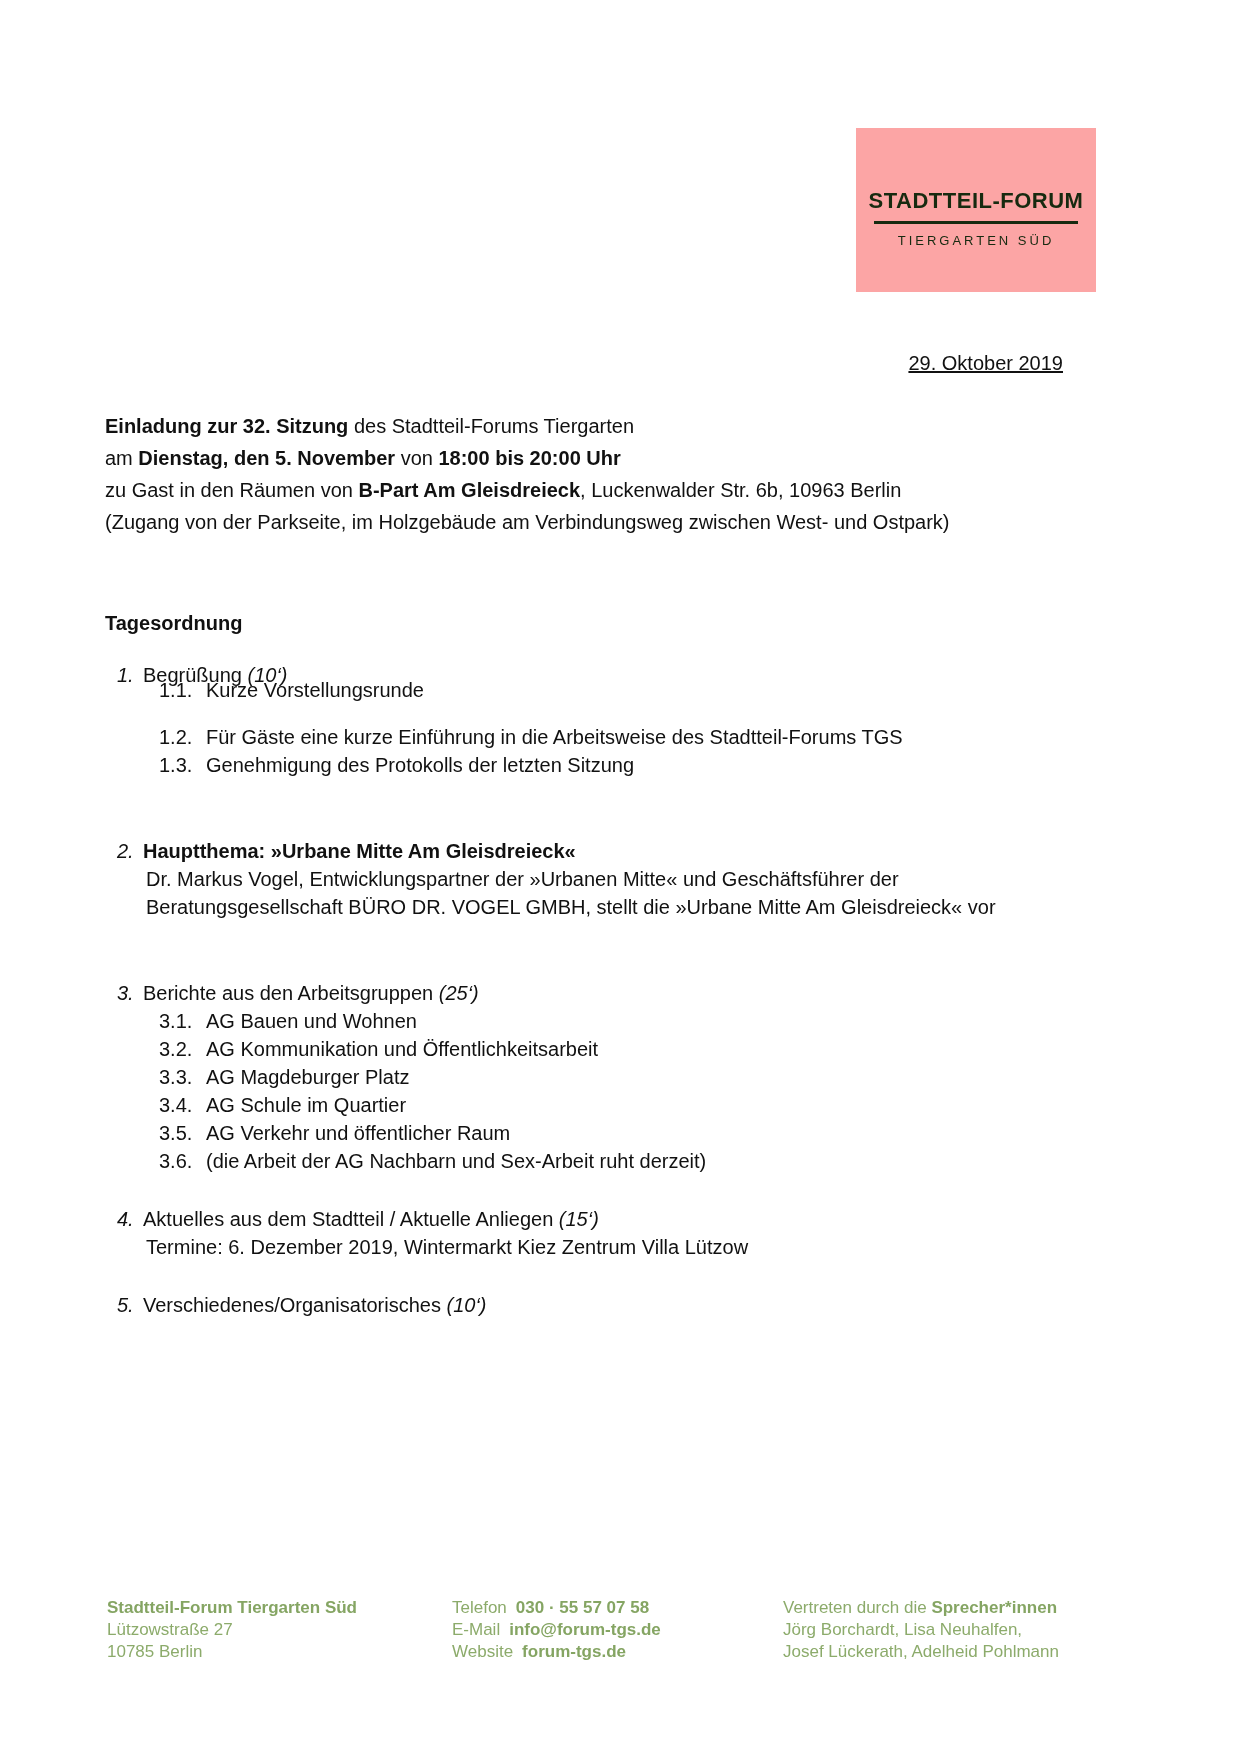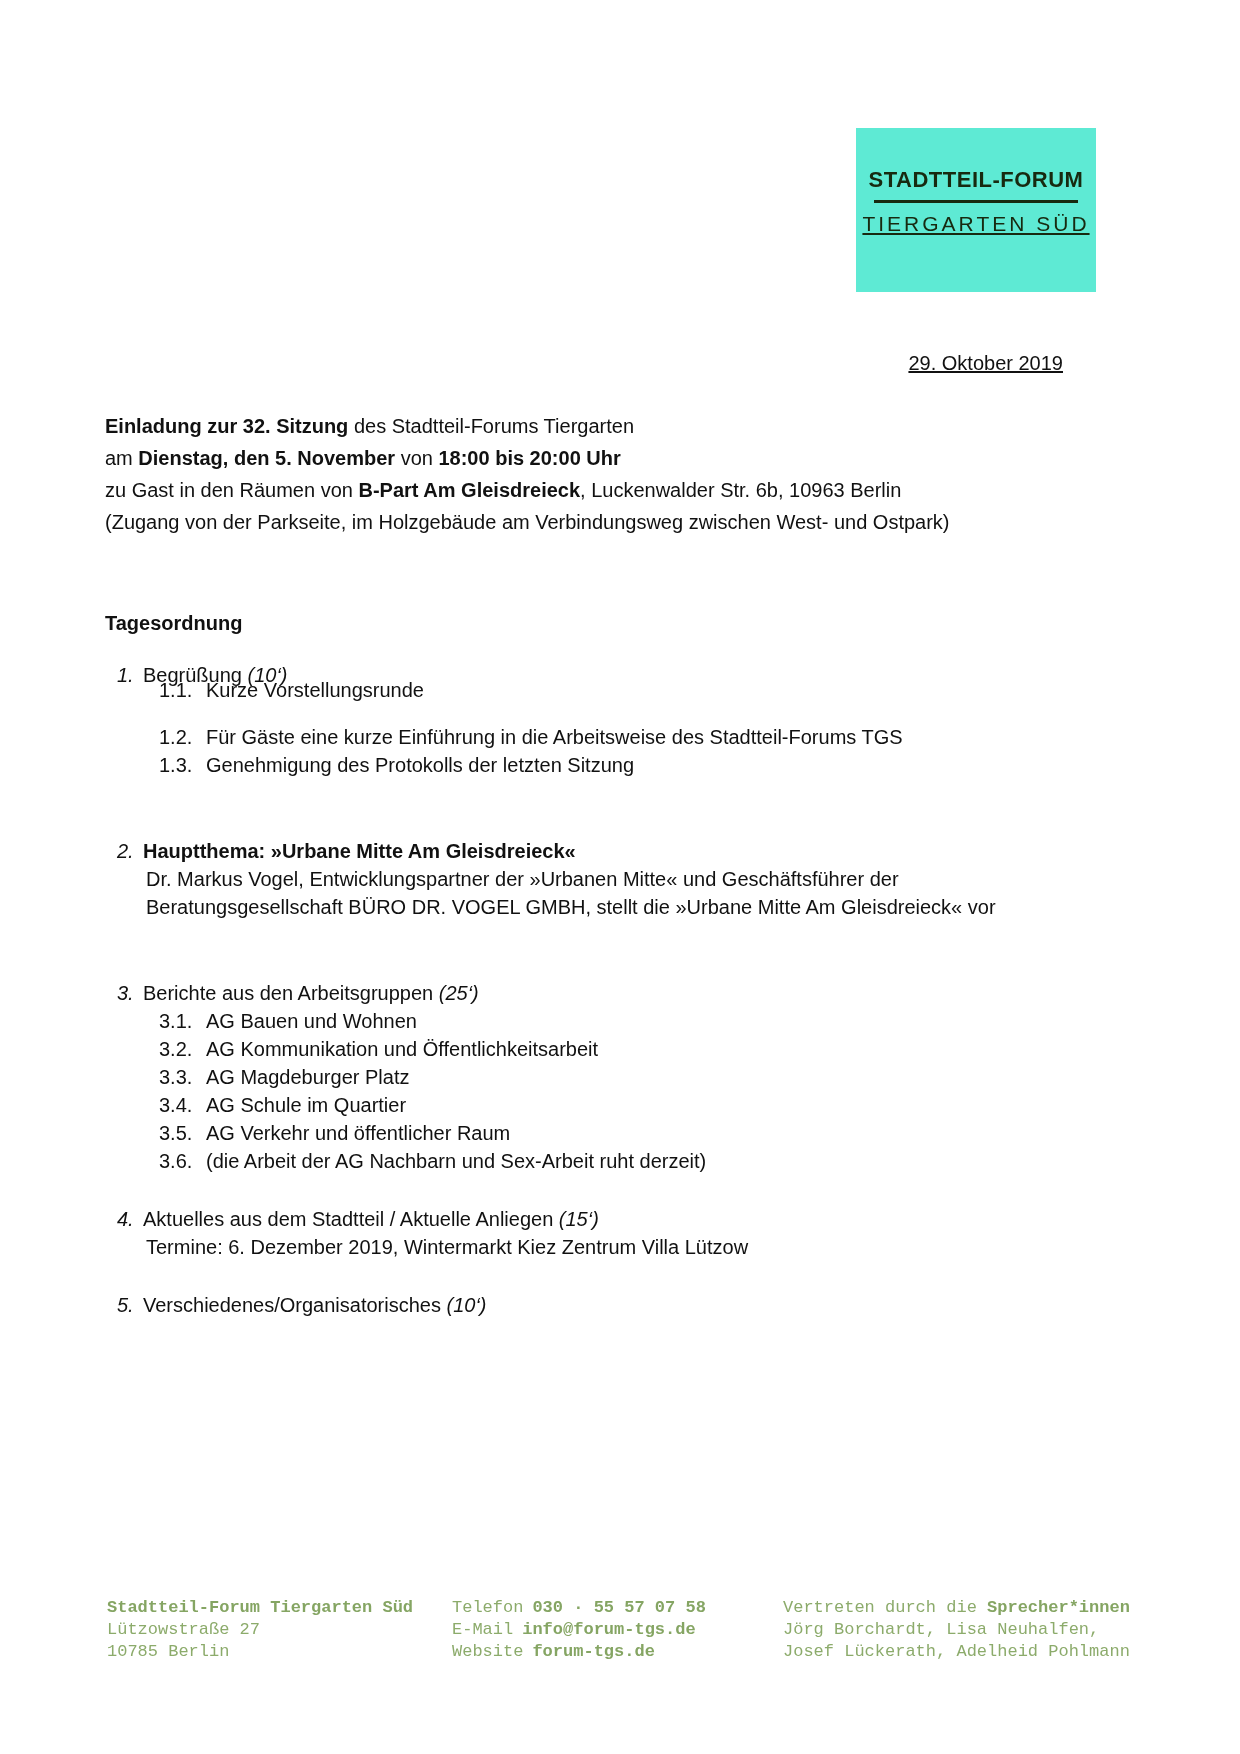--- a/index.html
+++ b/index.html
@@ -9,35 +9,35 @@
     margin:0 auto;
     background:#ffffff;
     font-family:"Liberation Sans", sans-serif;
     color:#111111;
     overflow:hidden;
   }
   
   .logo{
     position:absolute;left:856px;top:128px;
     width:240px;height:164px;
-    background:#5eead4;
+    background:#fca5a5;
     display:flex;flex-direction:column;align-items:center;justify-content:flex-start;
-    padding-top:39px;box-sizing:border-box;
+    padding-top:60px;box-sizing:border-box;
     color:#172A10;
   }
   .logo-title{
     font-weight:bold;font-size:22px;letter-spacing:0.5px;
     color:#172A10;white-space:nowrap;
   }
   .logo-rule{
     width:204px;height:3px;background:#172A10;margin:7px 0 9px 0;
   }
   .logo-subtitle{
-    font-size:21px;letter-spacing:3px;font-weight:normal;
-    color:#172A10;white-space:nowrap;text-decoration:underline;
+    font-size:13px;letter-spacing:3px;font-weight:normal;
+    color:#172A10;white-space:nowrap;
   }
   
   .date-line{
     position:absolute;top:352px;right:177px;
     font-size:20px;white-space:nowrap;text-decoration:underline;
   }
   
   .row{position:absolute;left:105px;font-size:20px;white-space:nowrap;}
   .b{font-weight:bold;}
   
@@ -46,21 +46,21 @@
   .sub{position:absolute;left:159px;font-size:20px;white-space:nowrap;}
   .sub .subnum{display:inline-block;width:47px;}
   .descline{position:absolute;left:146px;font-size:20px;white-space:nowrap;}
   .dur{font-style:italic;}
   .dur-gap{margin-left:9px;}
   .footnote{position:absolute;left:105px;top:1413px;font-size:20px;font-style:italic;white-space:nowrap;}
   
   .footer-col{
     position:absolute;top:1597px;
     font-size:17px;line-height:22px;
-    color:#8CAB6B;white-space:nowrap;font-family:Liberation Mono, monospace;
+    color:#8CAB6B;white-space:nowrap;
   }
   .footer-col.c1{left:107px;}
   .footer-col.c2{left:452px;}
   .footer-col.c3{left:783px;}
   .footer-col .b{font-weight:bold;color:#85A563;}
   .footer-col .lbl{margin-right:9px;margin-top:16px;}
 </style>
 </head>
 <body>
 

